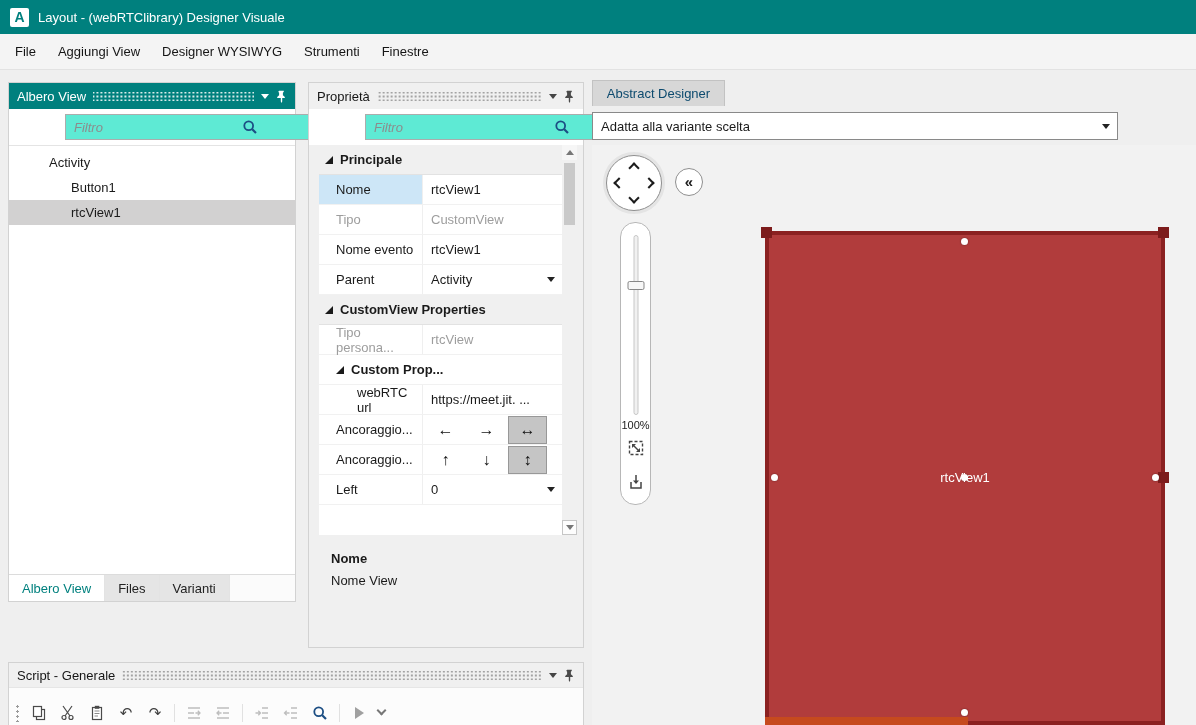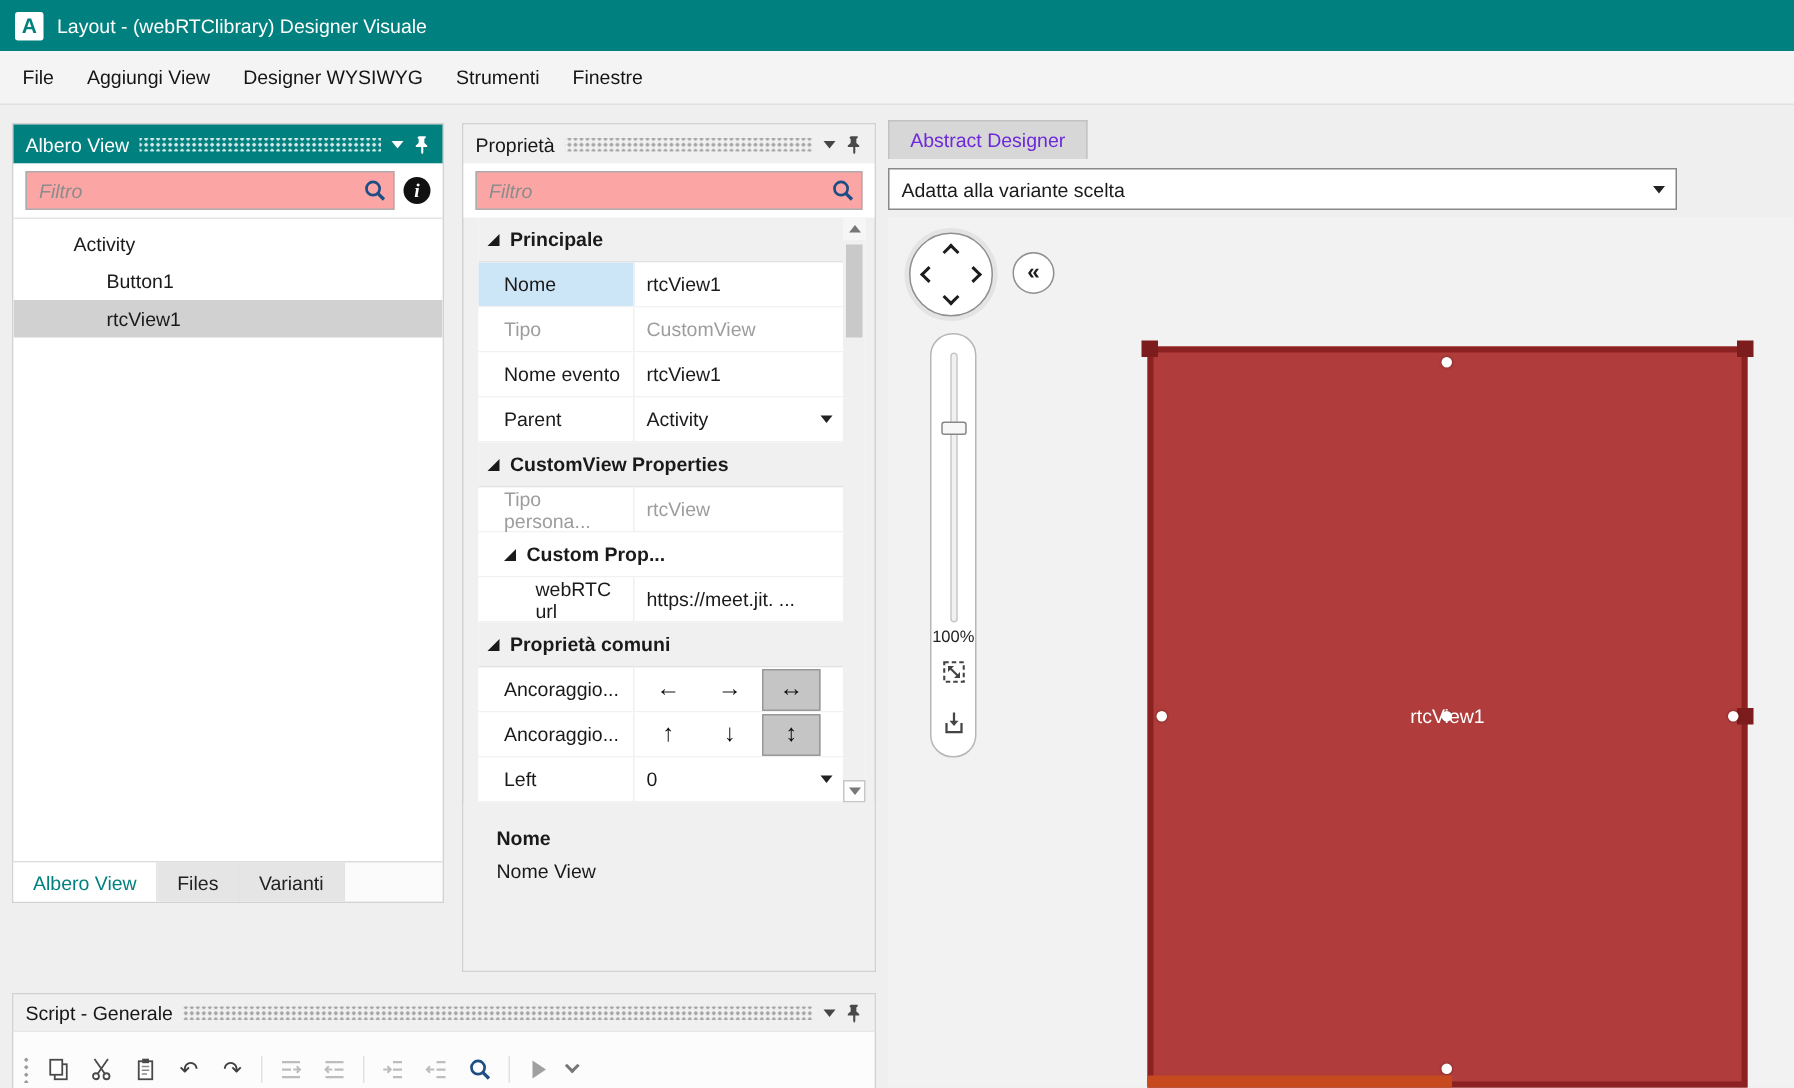--- a/index.html
+++ b/index.html
@@ -28,21 +28,21 @@
           background-size:4px 4px; background-position:center; }
   .dots.dark { background-image:radial-gradient(circle, rgba(100,100,100,0.55) 1px, transparent 1.3px); }
   .caret-down { width:0; height:0; border-left:4px solid transparent; border-right:4px solid transparent;
                 border-top:5px solid currentColor; }
   .pin { display:block; }
 
   .filter-row { height:36px; flex:0 0 auto; display:flex; align-items:center; gap:6px;
                 padding:5px 8px; background:#FFFFFF; }
   .input-wrap { position:relative; flex:1; height:26px; }
   .input-wrap input { width:100%; height:26px; border:1px solid #ACACAC; padding:0 26px 0 8px;
-                      font-size:13px; font-family:inherit; outline:none; background:#fca5a5; }
+                      font-size:13px; font-family:inherit; outline:none; background:#5eead4;margin-left:48px; }
   .input-wrap input::placeholder { color:#8C8C8C; font-style:italic; }
   .search-glass { position:absolute; right:5px; top:5px; }
   .info-btn { width:18px; height:18px; border-radius:50%; background:#111; color:#FFF; flex:0 0 auto;
               display:flex; align-items:center; justify-content:center;
               font-family:"Liberation Serif", serif; font-style:italic; font-weight:bold; font-size:13px; }
 
   
   .tree-panel { left:8px; top:82px; width:288px; height:520px; }
   .tree { flex:1; background:#FFFFFF; border-top:1px solid #E4E4E4; padding-top:4px; overflow:hidden; }
   .tree-node { height:25px; display:flex; align-items:center; padding-left:40px; }
@@ -78,21 +78,21 @@
   .sb-up { width:0;height:0;border-left:4px solid transparent;border-right:4px solid transparent;border-bottom:5px solid #777; }
   .sb-dn { width:0;height:0;border-left:4px solid transparent;border-right:4px solid transparent;border-top:5px solid #777; }
   .sb-thumb { width:11px; height:62px; background:#C9C9C9; margin-top:3px; }
   .sb-fill { flex:1; }
 
   .prop-desc { flex:1; padding:16px 12px 0 22px; background:#F0F0F0; }
   .prop-desc .t { font-weight:bold; margin-bottom:7px; }
 
   
   .designer-tab { position:absolute; left:592px; top:80px; width:133px; height:26px; background:#D7D7D7;
-                  border:1px solid #C2C2C2; border-bottom:none; color:#6d28d9;
+                  border:1px solid #C2C2C2; border-bottom:none; color:#0c4a6e;
                   display:flex; align-items:center; justify-content:center; }
   .variant-combo { position:absolute; left:592px; top:112px; width:526px; height:28px; background:#FFFFFF;
                    border:1px solid #898989; display:flex; align-items:center; padding-left:8px; }
   .combo-arrow-zone { position:absolute; right:0; top:0; bottom:0; width:23px;
                       display:flex; align-items:center; justify-content:center; }
   .canvas { position:absolute; left:592px; top:145px; width:604px; height:580px; background:#F2F2F2; overflow:visible; }
 
   .navpad { position:absolute; left:14px; top:10px; width:56px; height:56px; border-radius:50%;
             background:#FFFFFF; border:1px solid #8F8F8F; box-shadow:0 0 0 3px #E4E4E4; }
   .chev { position:absolute; width:8px; height:8px; border-left:2px solid #1C1C1C; border-top:2px solid #1C1C1C; }
@@ -273,24 +273,20 @@
         <span>Custom Prop...</span>
       </div>
       <div class="prow">
         <div class="pname indent2">
           <span>webRTC url</span>
         </div>
         <div class="pval">
           <span>https://meet.jit. ...</span>
         </div>
       </div>
-      <div class="prow section">
-        <span class="tri"></span>
-        <span>Proprietà comuni</span>
-      </div>
       <div class="prow">
         <div class="pname">
           <span>Ancoraggio...</span>
         </div>
         <div class="pval anchors">
           <span class="anchor-btn">←</span>
           <span class="anchor-btn">→</span>
           <span class="anchor-btn sel">↔</span>
         </div>
       </div>

